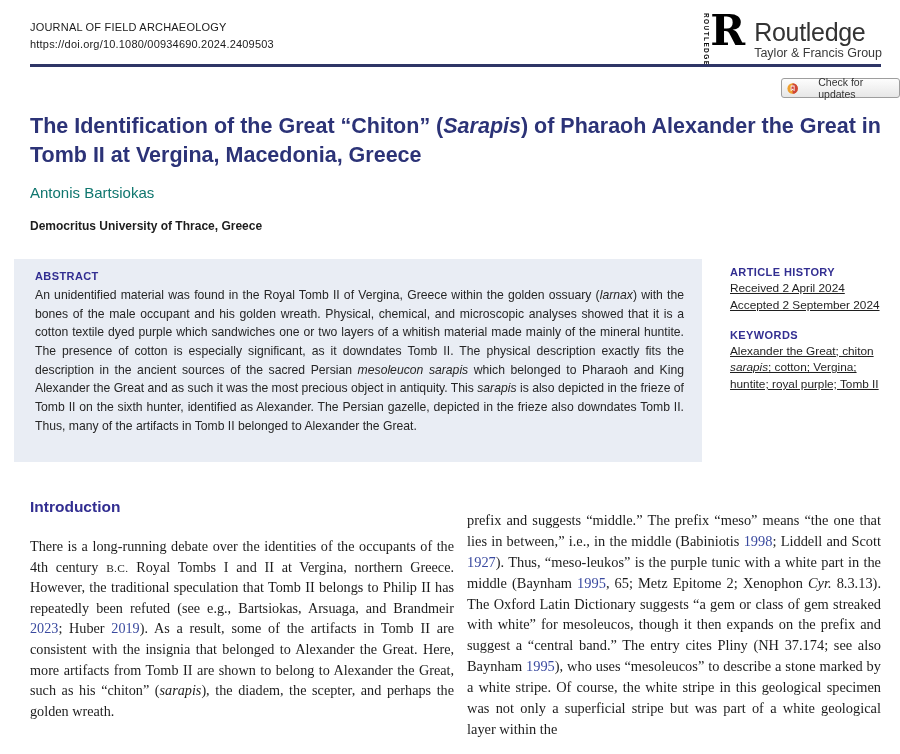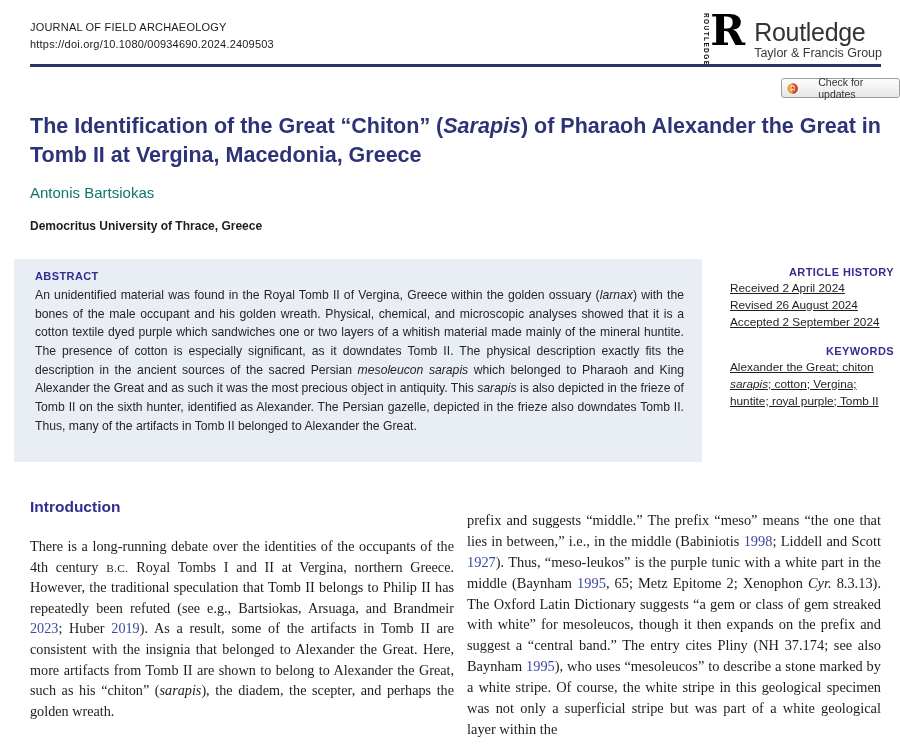--- a/index.html
+++ b/index.html
@@ -39,21 +39,21 @@
   .title { position: absolute; left: 30px; top: 112px; width: 856px; margin: 0; font-size: 21.5px; font-weight: 700; color: var(--title); line-height: 1.36; }
   .author { position: absolute; left: 30px; top: 184px; font-size: 15px; color: #0f766e; }
   .affil { position: absolute; left: 30px; top: 219px; font-size: 12px; font-weight: 600; color: #1d1d1d; }
   
   .abstract { position: absolute; left: 14px; top: 259px; width: 688px; background: var(--absbg); padding: 11px 18px 27px 21px; }
   .label { font-size: 11px; font-weight: 800; color: var(--label); letter-spacing: .4px; }
   .abstract-text { margin: 4px 0 0; font-size: 12.2px; line-height: 1.53; text-align: justify; color: #262626; }
   .side { position: absolute; left: 730px; top: 266px; width: 164px; }
   .side-line { font-size: 11.8px; line-height: 1.42; color: #1f1f1f; text-decoration: underline; }
   .kw { margin-top: 15px; }
-  .side .label { margin-bottom: 2px; text-align: right; }
+  .side .label { margin-bottom: 2px; }
   
   .section { position: absolute; left: 30px; top: 498px; margin: 0; font-size: 15.5px; font-weight: 700; color: var(--label); }
   .col {
     position: absolute; margin: 0;
     font-family: "Liberation Serif", serif; font-size: 14.2px; line-height: 1.45;
     text-align: justify; color: #1c1c1c;
     hyphens: auto; -webkit-hyphens: auto;
   }
   .colL { left: 30px; top: 536px; width: 424px; }
   .colR { left: 467px; top: 510px; width: 414px; font-size: 14.4px; }
@@ -100,21 +100,20 @@
   <div class="affil">Democritus University of Thrace, Greece</div>
 
   <section class="abstract">
     <div class="label">ABSTRACT</div>
     <p class="abstract-text"><span>An unidentified material was found in the Royal Tomb II of Vergina, Greece within the golden ossuary (</span><span class="seg-i">larnax</span><span>) with the bones of the male occupant and his golden wreath. Physical, chemical, and microscopic analyses showed that it is a cotton textile dyed purple which sandwiches one or two layers of a whitish material made mainly of the mineral huntite. The presence of cotton is especially significant, as it downdates Tomb II. The physical description exactly fits the description in the ancient sources of the sacred Persian </span><span class="seg-i">mesoleucon sarapis</span><span> which belonged to Pharaoh and King Alexander the Great and as such it was the most precious object in antiquity. This </span><span class="seg-i">sarapis</span><span> is also depicted in the frieze of Tomb II on the sixth hunter, identified as Alexander. The Persian gazelle, depicted in the frieze also downdates Tomb II. Thus, many of the artifacts in Tomb II belonged to Alexander the Great.</span></p>
   </section>
 
   <aside class="side">
     <div class="label">ARTICLE HISTORY</div>
     <div class="side-line">Received 2 April 2024</div>
-    <div class="side-line">Revised 26 August 2024</div>
     <div class="side-line">Accepted 2 September 2024</div>
     <div class="label kw">KEYWORDS</div>
     <div class="side-line"><span>Alexander the Great; chiton </span><span class="seg-i">sarapis</span><span>; cotton; Vergina; huntite; royal purple; Tomb II</span></div>
   </aside>
 
   <h2 class="section">Introduction</h2>
 
   <p class="col colL" lang="en"><span>There is a long-running debate over the identities of the occupants of the 4th century </span><span class="seg-sc">B.C.</span><span> Royal Tombs I and II at Vergina, northern Greece. However, the traditional speculation that Tomb II belongs to Philip II has repeatedly been refuted (see e.g., Bartsiokas, Arsuaga, and Brandmeir </span><span class="seg-link">2023</span><span>; Huber </span><span class="seg-link">2019</span><span>). As a result, some of the artifacts in Tomb II are consistent with the insignia that belonged to Alexander the Great. Here, more artifacts from Tomb II are shown to belong to Alexander the Great, such as his “chiton” (</span><span class="seg-i">sarapis</span><span>), the diadem, the scepter, and perhaps the golden wreath.</span></p>
   <p class="col colR" lang="en"><span>prefix and suggests “middle.” The prefix “meso” means “the one that lies in between,” i.e., in the middle (Babiniotis </span><span class="seg-link">1998</span><span>; Liddell and Scott </span><span class="seg-link">1927</span><span>). Thus, “meso-leukos” is the purple tunic with a white part in the middle (Baynham </span><span class="seg-link">1995</span><span>, 65; Metz Epitome 2; Xenophon </span><span class="seg-i">Cyr.</span><span> 8.3.13). The Oxford Latin Dictionary suggests “a gem or class of gem streaked with white” for mesoleucos, though it then expands on the prefix and suggest a “central band.” The entry cites Pliny (NH 37.174; see also Baynham </span><span class="seg-link">1995</span><span>), who uses “mesoleucos” to describe a stone marked by a white stripe. Of course, the white stripe in this geological specimen was not only a superficial stripe but was part of a white geological layer within the</span></p>
 

